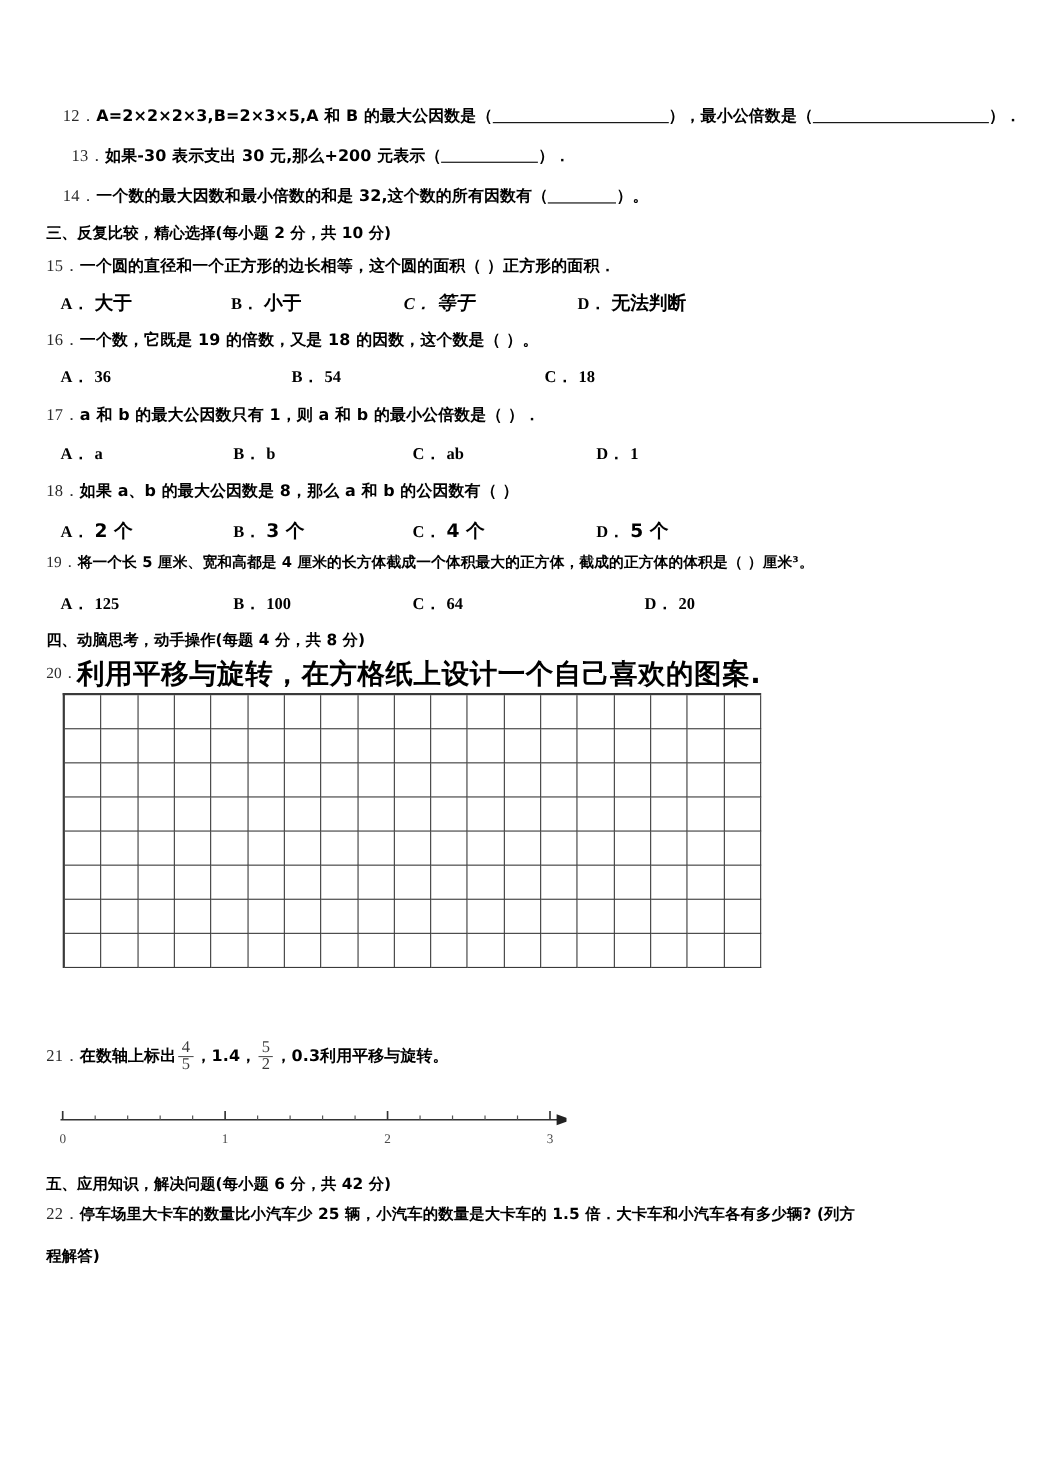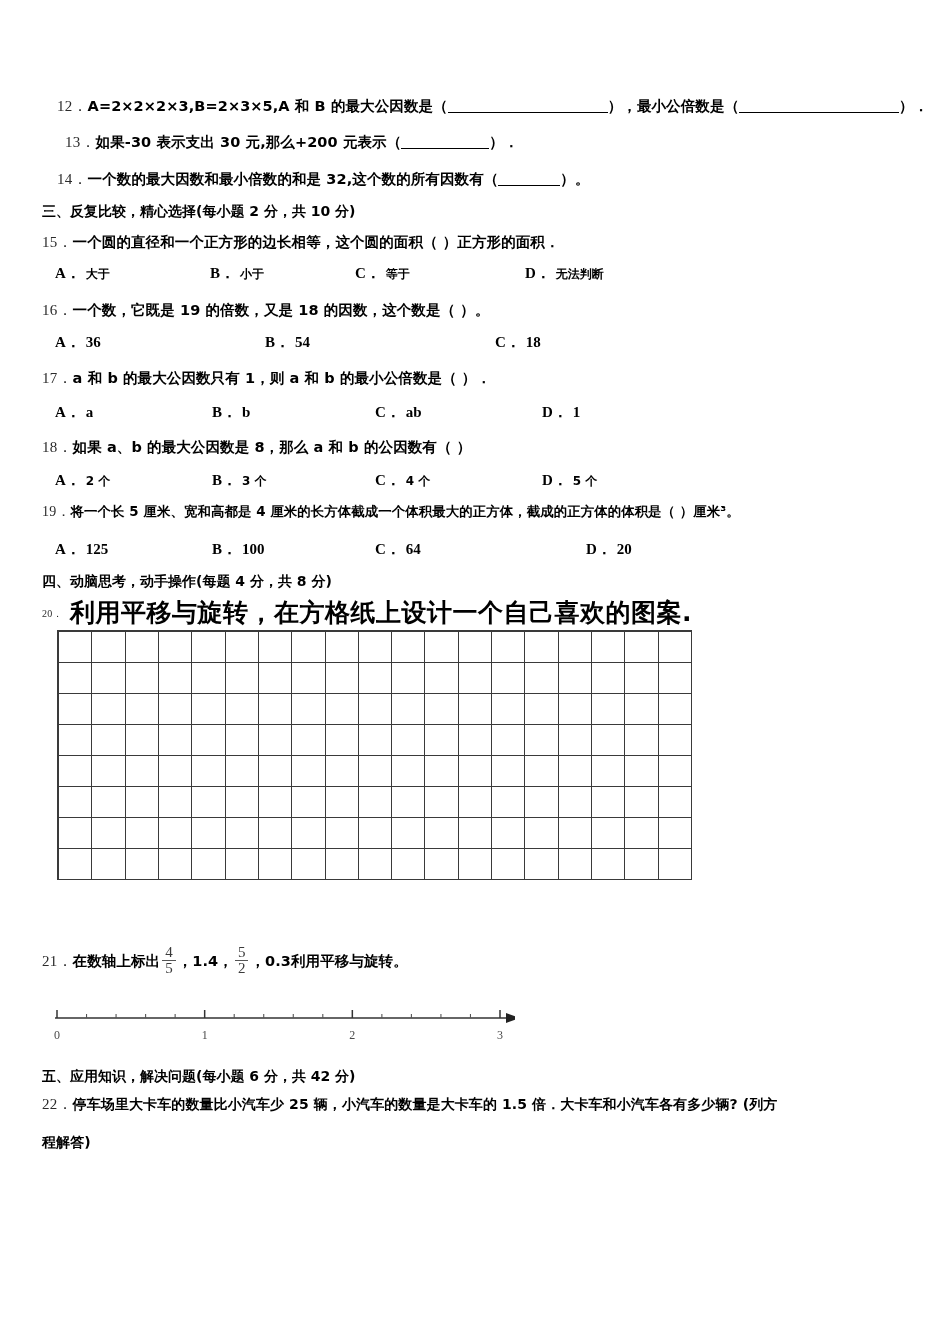--- a/index.html
+++ b/index.html
@@ -59,21 +59,21 @@
     font-size: 15px;
   }
   .opt .lab {
     font-family: "Liberation Serif", "DejaVu Serif", serif;
     font-weight: bold;
     margin-right: 5px;
   }
   .opt .val {
     font-family: "DejaVu Sans", "Liberation Sans", sans-serif;
     font-weight: bold;
-    font-size: 12px;
+    font-size: 17px;
   }
   .opt .valnum {
     font-family: "Liberation Serif", "DejaVu Serif", serif;
     font-weight: bold;
     font-size: 15px;
   }
 
   
   .big-title {
     position: absolute;
@@ -154,21 +154,21 @@
 
   <div class="row" style="left:42px; top:235px;">
     <span class="qnum">15．</span><span class="cn">一个圆的直径和一个正方形的边长相等，这个圆的面积（  ）正方形的面积．</span>
   </div>
   <div class="opt" style="left:55px; top:264px;">
     <span class="lab">A．</span><span class="val">大于</span>
   </div>
   <div class="opt" style="left:210px; top:264px;">
     <span class="lab">B．</span><span class="val">小于</span>
   </div>
-  <div class="opt" style="left:355px; top:264px;">
+  <div class="opt" style="left:367px; top:264px;font-style:italic;">
     <span class="lab">C．</span><span class="val">等于</span>
   </div>
   <div class="opt" style="left:525px; top:264px;">
     <span class="lab">D．</span><span class="val">无法判断</span>
   </div>
 
   <div class="row" style="left:42px; top:303px;">
     <span class="qnum">16．</span><span class="cn">一个数，它既是 19 的倍数，又是 18 的因数，这个数是（  ）。</span>
   </div>
   <div class="opt" style="left:55px; top:333px;">
@@ -225,21 +225,21 @@
   <div class="opt" style="left:375px; top:540px;">
     <span class="lab">C．</span><span class="valnum">64</span>
   </div>
   <div class="opt" style="left:542px; top:540px;margin-left:44px;">
     <span class="lab">D．</span><span class="valnum">20</span>
   </div>
 
   <div class="sec-head" style="left:42px; top:573px;">四、动脑思考，动手操作(每题 4 分，共 8 分)</div>
 
   <div class="row" style="left:42px; top:605px;">
-    <span class="qnum" style="font-size:10px;">20．</span>
+    <span class="qnum" style="font-size:14px;">20．</span>
   </div>
   <div class="big-title" style="left:70px; top:596px;">利用平移与旋转，在方格纸上设计一个自己喜欢的图案.</div>
 
   <div id="design-grid" style="left:57px; top:630px; width:635px; height:250px;
               grid-template-columns: repeat(19, 1fr);
               grid-template-rows: repeat(8, 1fr);">
       <div class="cell"></div>
       <div class="cell"></div>
       <div class="cell"></div>
       <div class="cell"></div>

